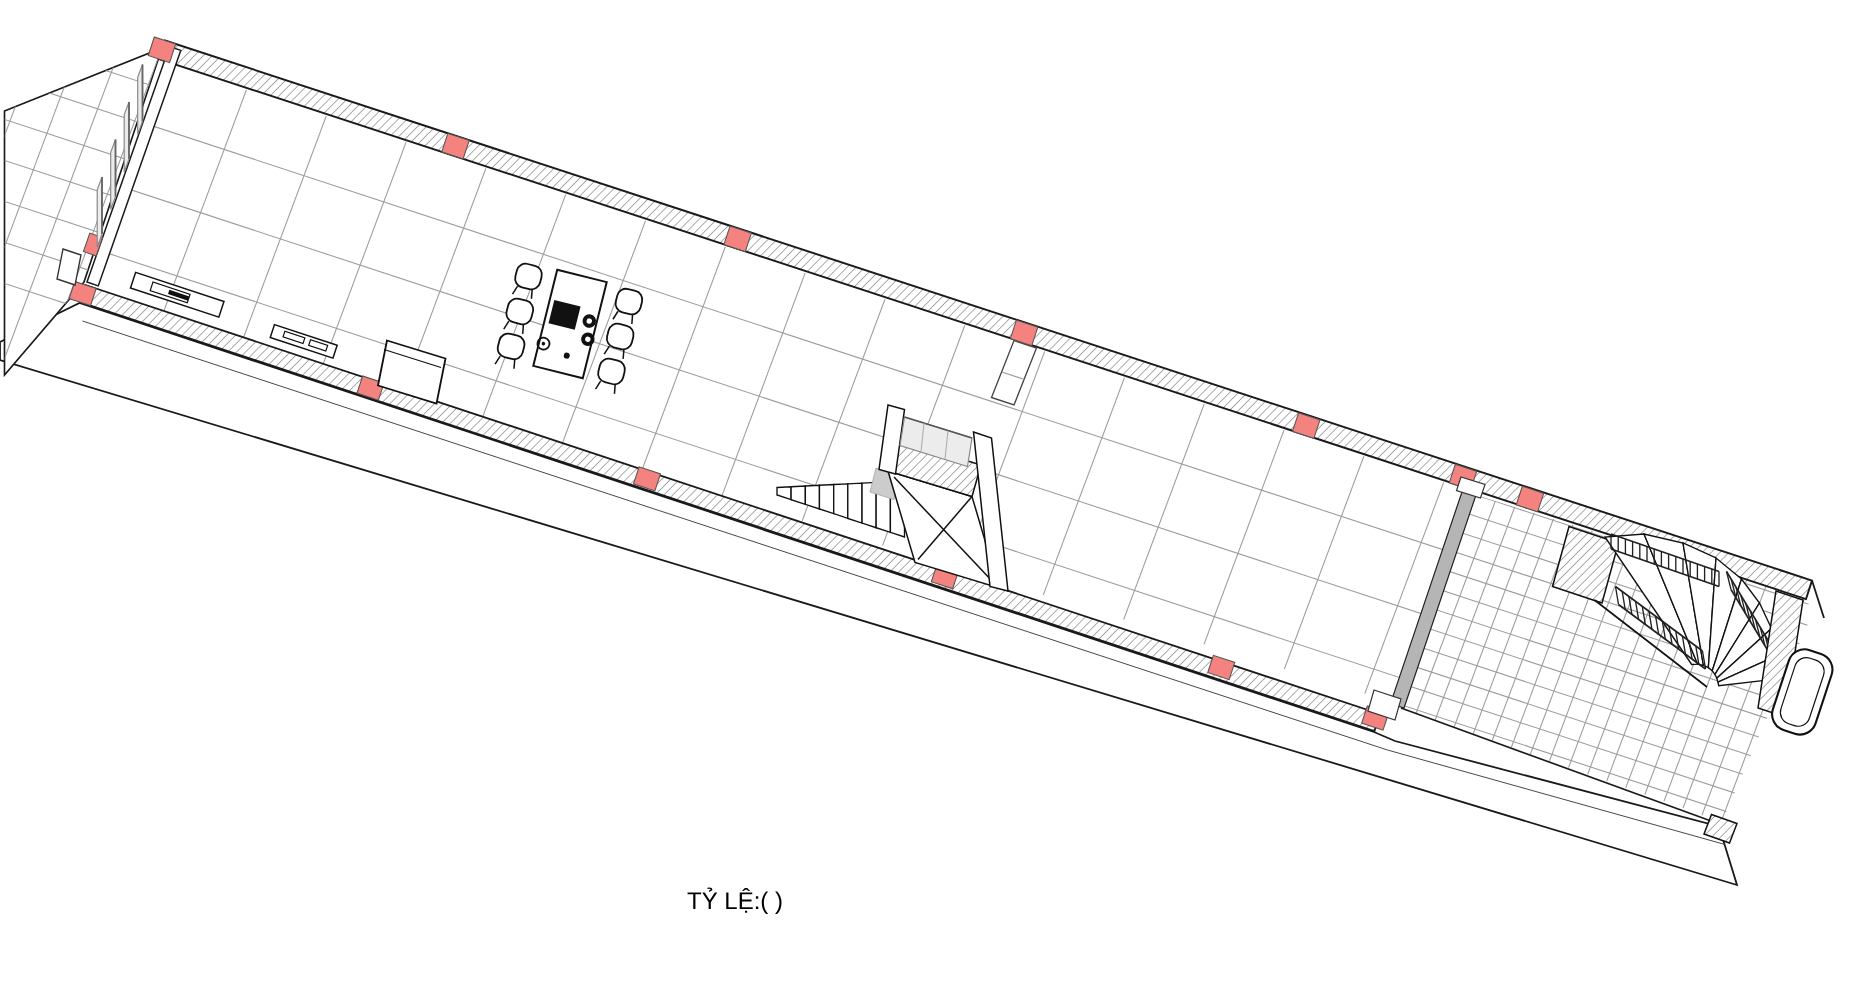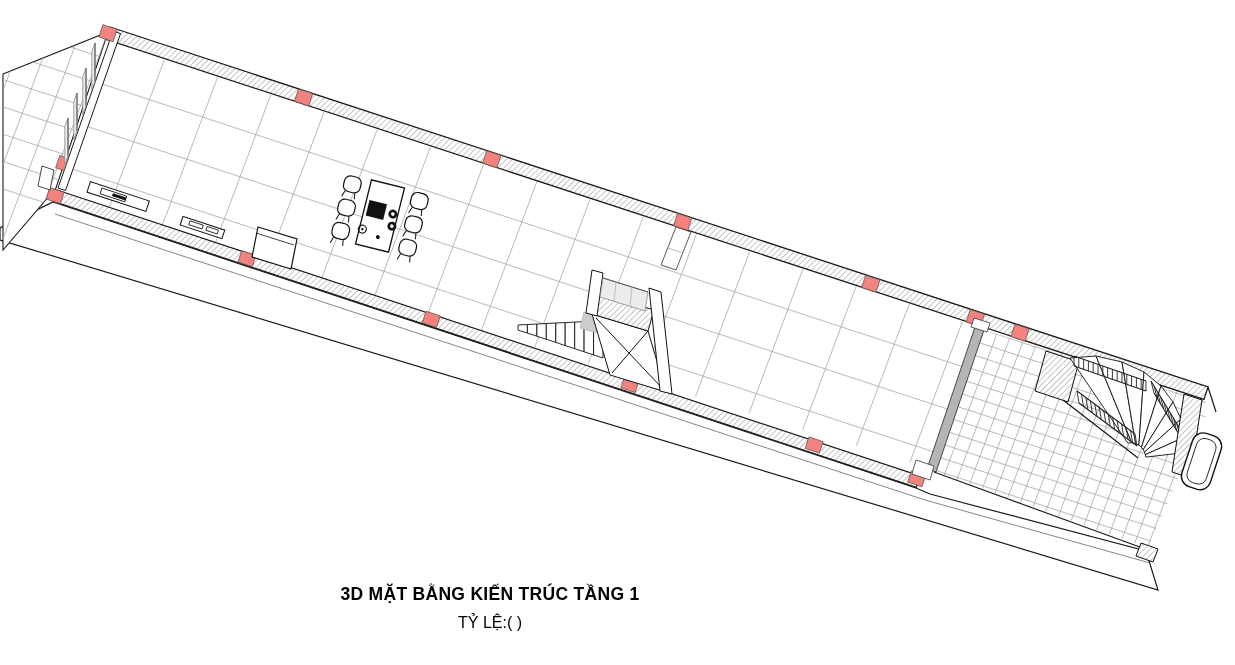--- a/index.html
+++ b/index.html
@@ -305,16 +305,15 @@
         <line stroke="#222" stroke-width="0.9" x1="1183" y1="441" x2="1180" y2="429"></line>
         <line stroke="#222" stroke-width="1.1" x1="1154" y1="393" x2="1183" y2="441"></line>
         <line stroke="#222" stroke-width="1.1" x1="1151" y1="381" x2="1180" y2="429"></line>
         <polygon fill="url(#hatch)" stroke="#111" stroke-width="1" points="1184.0,394.0 1202.0,400.0 1190.0,478.0 1172.0,472.0"></polygon>
         <rect x="0" y="0" width="30" height="56" rx="11" fill="#fff" stroke="#111" stroke-width="1.4" transform="translate(1196 430) rotate(18.2)"></rect>
         <rect x="5" y="5" width="20" height="46" rx="8" fill="none" stroke="#111" stroke-width="0.8" transform="translate(1196 430) rotate(18.2)"></rect>
         <polygon fill="url(#hatch)" stroke="#111" stroke-width="1" points="1141.0,543.0 1158.0,549.0 1153.0,562.0 1136.0,556.0"></polygon>
       </g>
     </svg>
   <div class="caption">
-    <div class="title">3D MẶT BẰNG KIẾN TRÚC TẦNG 1</div>
     <div class="subtitle">TỶ LỆ:( )</div>
   </div>
 </div>
 
 </body></html>

